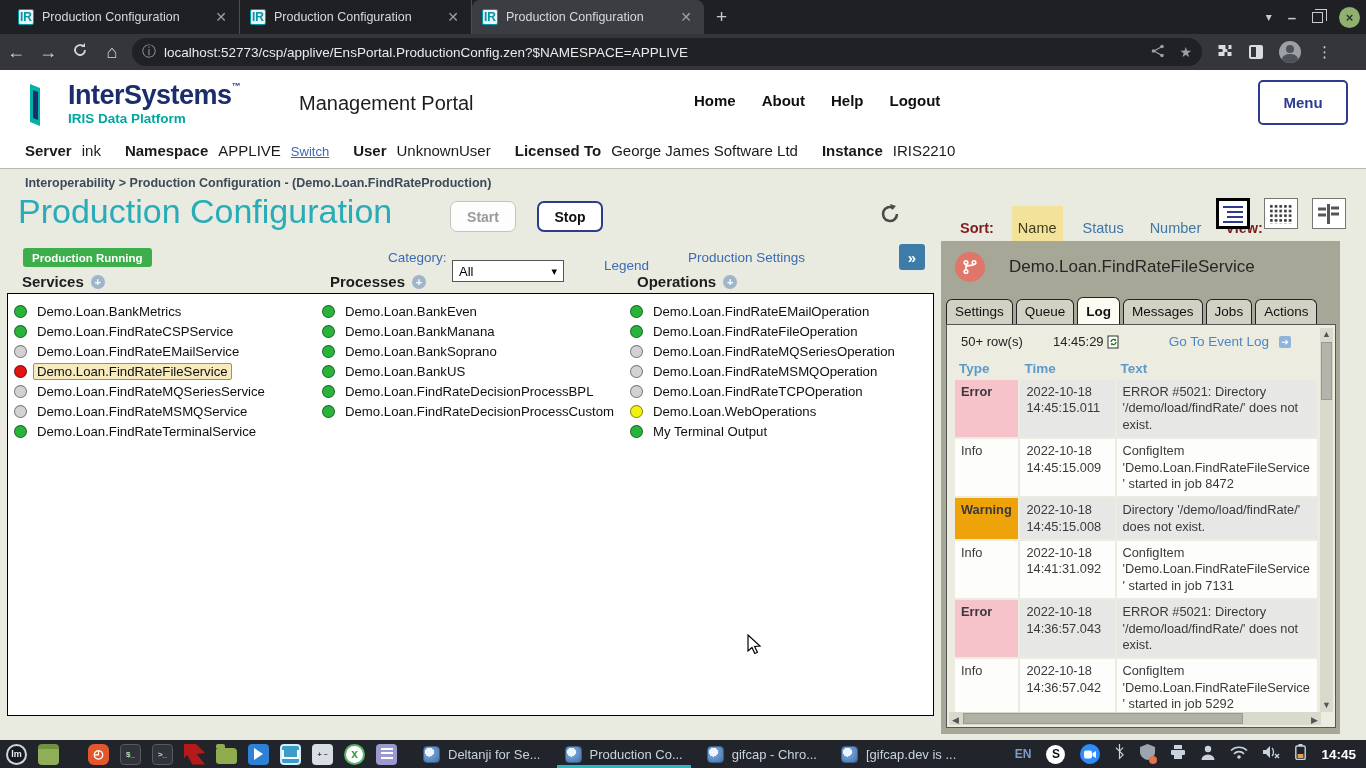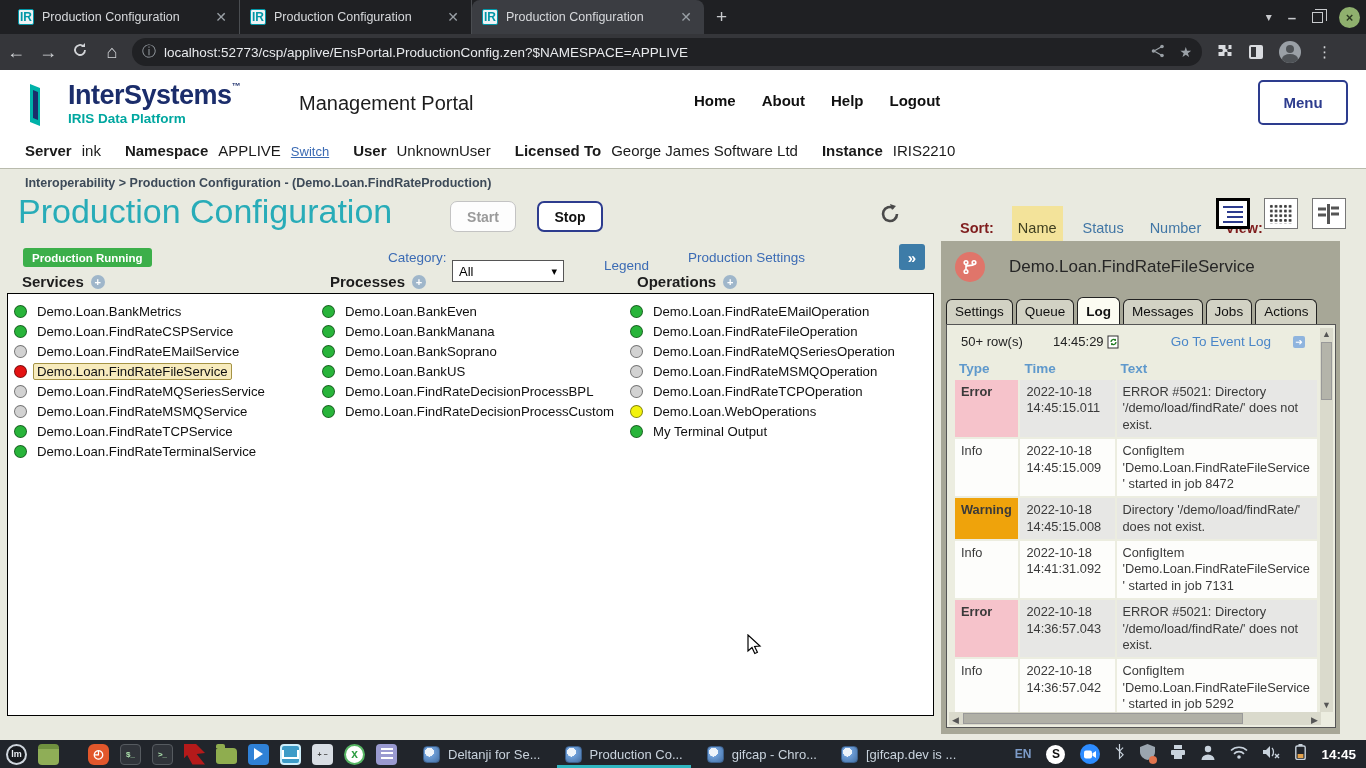--- a/index.html
+++ b/index.html
@@ -115,21 +115,21 @@
   .panel-ic { width:30px; height:30px; border-radius:50%; background:#e0756a; display:flex; align-items:center; justify-content:center; flex:none;}
   .panel-title { font-size:17px; color:#262626; }
   .ptabs { position:absolute; left:5px; top:56px; display:flex; align-items:flex-end; }
   .ptab { border:1px solid #222; border-bottom:none; border-radius:6px 6px 0 0; background:#d2d2c4;
     color:#111; font-size:13.5px; padding:4px 8px 5px 8px; margin-right:3px; cursor:pointer; }
   .ptab[data-active="true"] { background:#fcfcf2; font-weight:bold; padding-top:6px; }
   .logbox { position:absolute; left:5px; top:83px; width:390px; height:404px; background:#ecede0; border:1px solid #555; }
   .log-head { position:absolute; left:0; top:0; width:100%; height:30px; font-size:13px; color:#222; }
   .rows-count { position:absolute; left:14px; top:9px; }
   .refresh-time { position:absolute; left:106px; top:9px; display:flex; gap:3px; align-items:center;}
-  .goto-link { position:absolute; right:30px; top:9px; color:#4a86c8; font-size:13.5px; cursor:pointer; display:flex; gap:22px; align-items:center;}
+  .goto-link { position:absolute; right:44px; top:9px; color:#4a86c8; font-size:13.5px; cursor:pointer; display:flex; gap:10px; align-items:center;}
   .goto-arrow{ width:12px; height:12px; background:#8fb4de; color:#fff; font-size:9px; display:flex; align-items:center; justify-content:center; border-radius:2px;}
   .vscroll { position:absolute; right:2px; top:3px; width:13px; height:384px; background:#dadacc; }
   .vscroll .thumb { position:absolute; left:1px; top:14px; width:11px; height:58px; background:#b4b4aa; border:1px solid #999;}
   .scroll-arr { position:absolute; left:0; width:13px; height:13px; color:#555; font-size:9px; text-align:center; line-height:13px;}
   .hscroll { position:absolute; left:2px; bottom:2px; width:372px; height:13px; background:#dadacc; }
   .hscroll .thumb { position:absolute; left:14px; top:1px; width:280px; height:11px; background:#b0b0a6; border:1px solid #999;}
   .log-table-wrap { position:absolute; left:6px; top:32px; width:366px; height:356px; overflow:hidden; }
   table.log { border-collapse:separate; border-spacing:2px; width:366px; table-layout:fixed; }
   table.log th { color:#5f99cc; font-size:13.5px; text-align:left; padding:2px 4px; font-weight:bold; }
   table.log td { font-size:12.8px; color:#3a3a3a; vertical-align:top; padding:4px 6px; line-height:1.28; word-wrap:break-word;}
@@ -394,24 +394,20 @@
           <div class="item">
             <span class="dot" data-st="x"></span>
             <span class="item-label">Demo.Loan.FindRateMQSeriesService</span>
           </div>
 
           <div class="item">
             <span class="dot" data-st="x"></span>
             <span class="item-label">Demo.Loan.FindRateMSMQService</span>
           </div>
 
-          <div class="item">
-            <span class="dot" data-st="g"></span>
-            <span class="item-label">Demo.Loan.FindRateTCPService</span>
-          </div>
 
           <div class="item">
             <span class="dot" data-st="g"></span>
             <span class="item-label">Demo.Loan.FindRateTerminalService</span>
           </div>
         </div>
       <div class="col-list" style="left:314px;">
 
           <div class="item">
             <span class="dot" data-st="g"></span>

